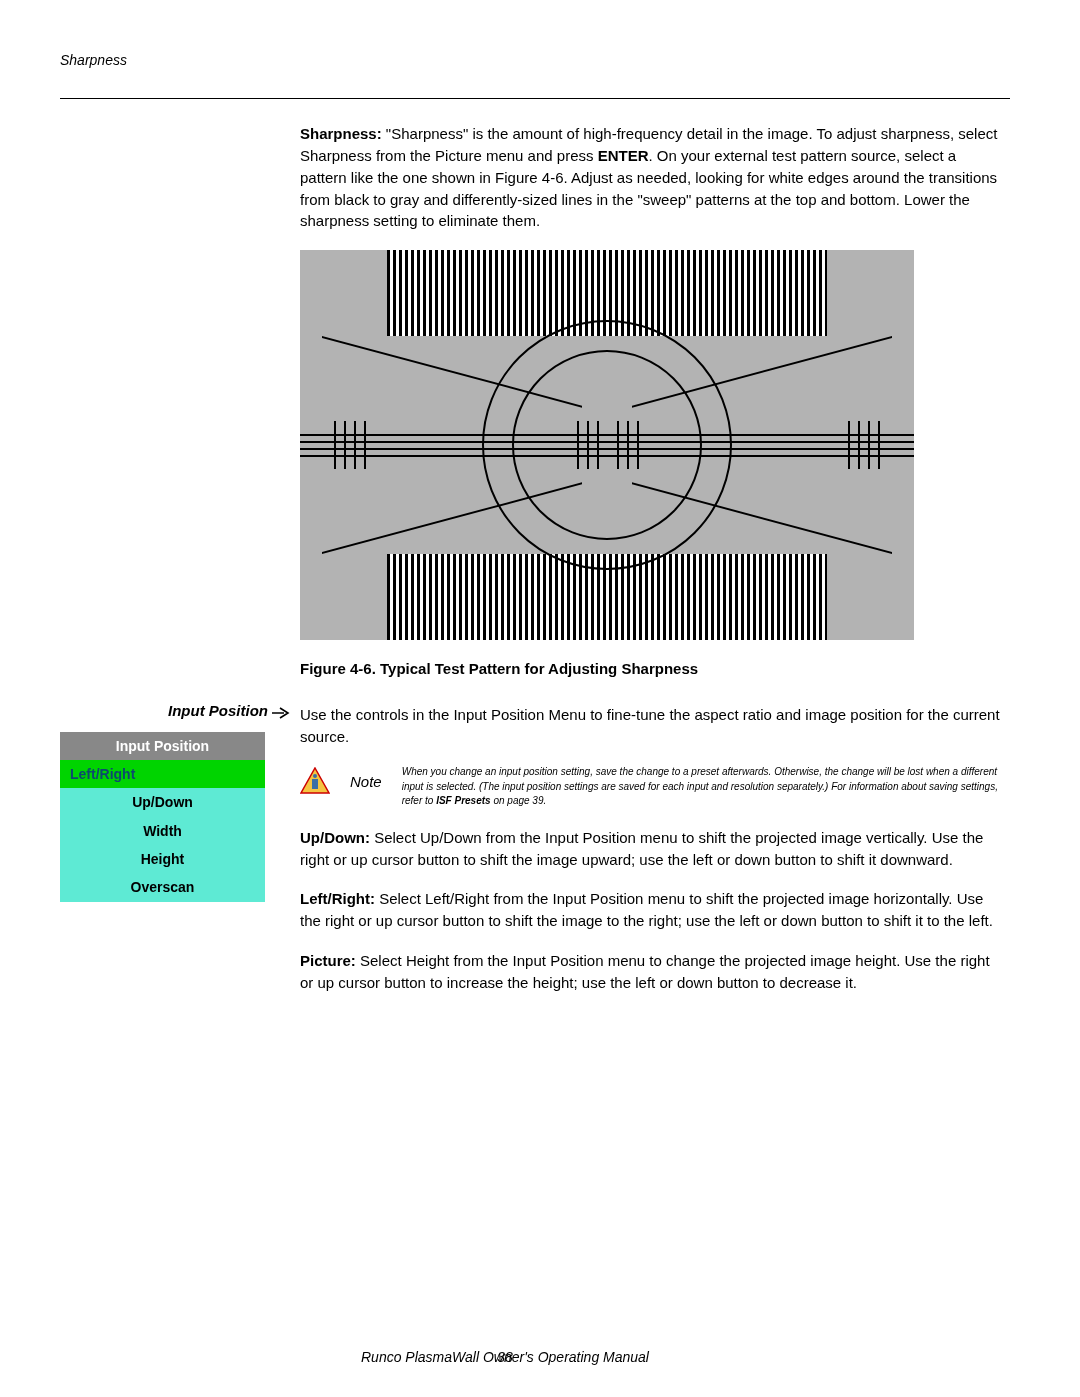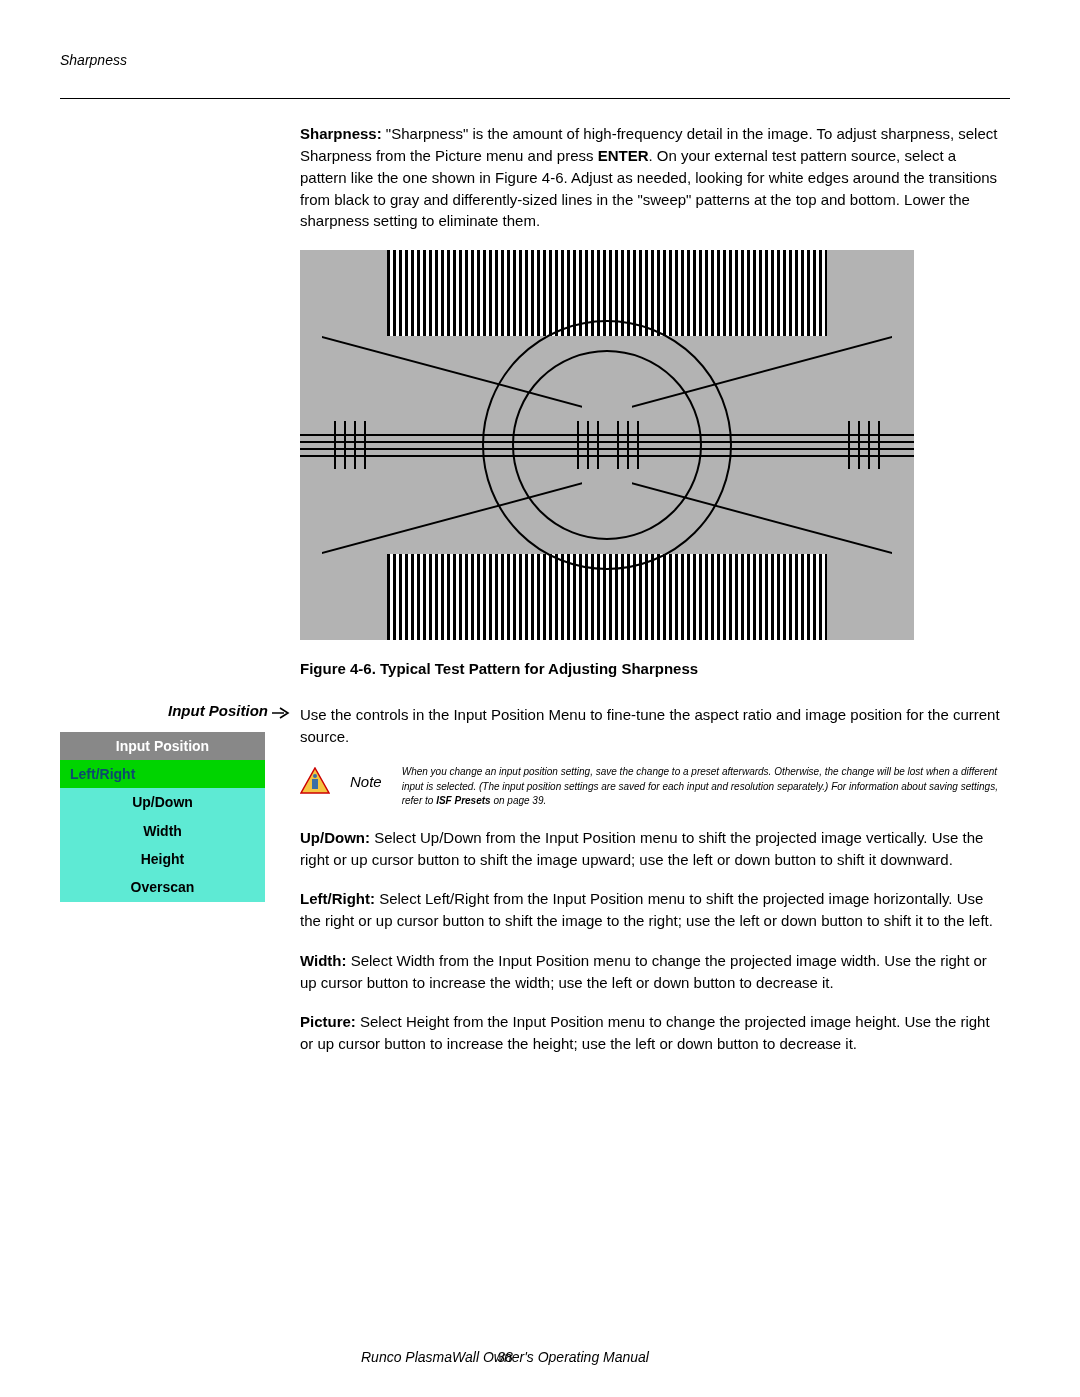--- a/index.html
+++ b/index.html
@@ -146,23 +146,20 @@
     </div>
   </div>
 
   <p class="para">
     <b>Up/Down:</b><span> Select Up/Down from the Input Position menu to shift the projected image vertically. Use the right or up cursor button to shift the image upward; use the left or down button to shift it downward.</span>
   </p>
   <p class="para">
     <b>Left/Right:</b><span> Select Left/Right from the Input Position menu to shift the projected image horizontally. Use the right or up cursor button to shift the image to the right; use the left or down button to shift it to the left.</span>
   </p>
   <p class="para">
-    <b>Width:</b><span> Select Width from the Input Position menu to change the projected image width. Use the right or up cursor button to increase the width; use the left or down button to decrease it.</span>
-  </p>
-  <p class="para">
     <b>Picture:</b><span> Select Height from the Input Position menu to change the projected image height. Use the right or up cursor button to increase the height; use the left or down button to decrease it.</span>
   </p>
 </div>
 
 <div class="side-area">
   <div class="side-heading">
     <span>Input Position</span>
     <span class="arrow">
       <svg width="18" height="12" viewBox="0 0 18 12">
           <path d="M0 6 H12 M8 1 L16 6 L8 11" fill="none" stroke="#000" stroke-width="1.6"></path>

